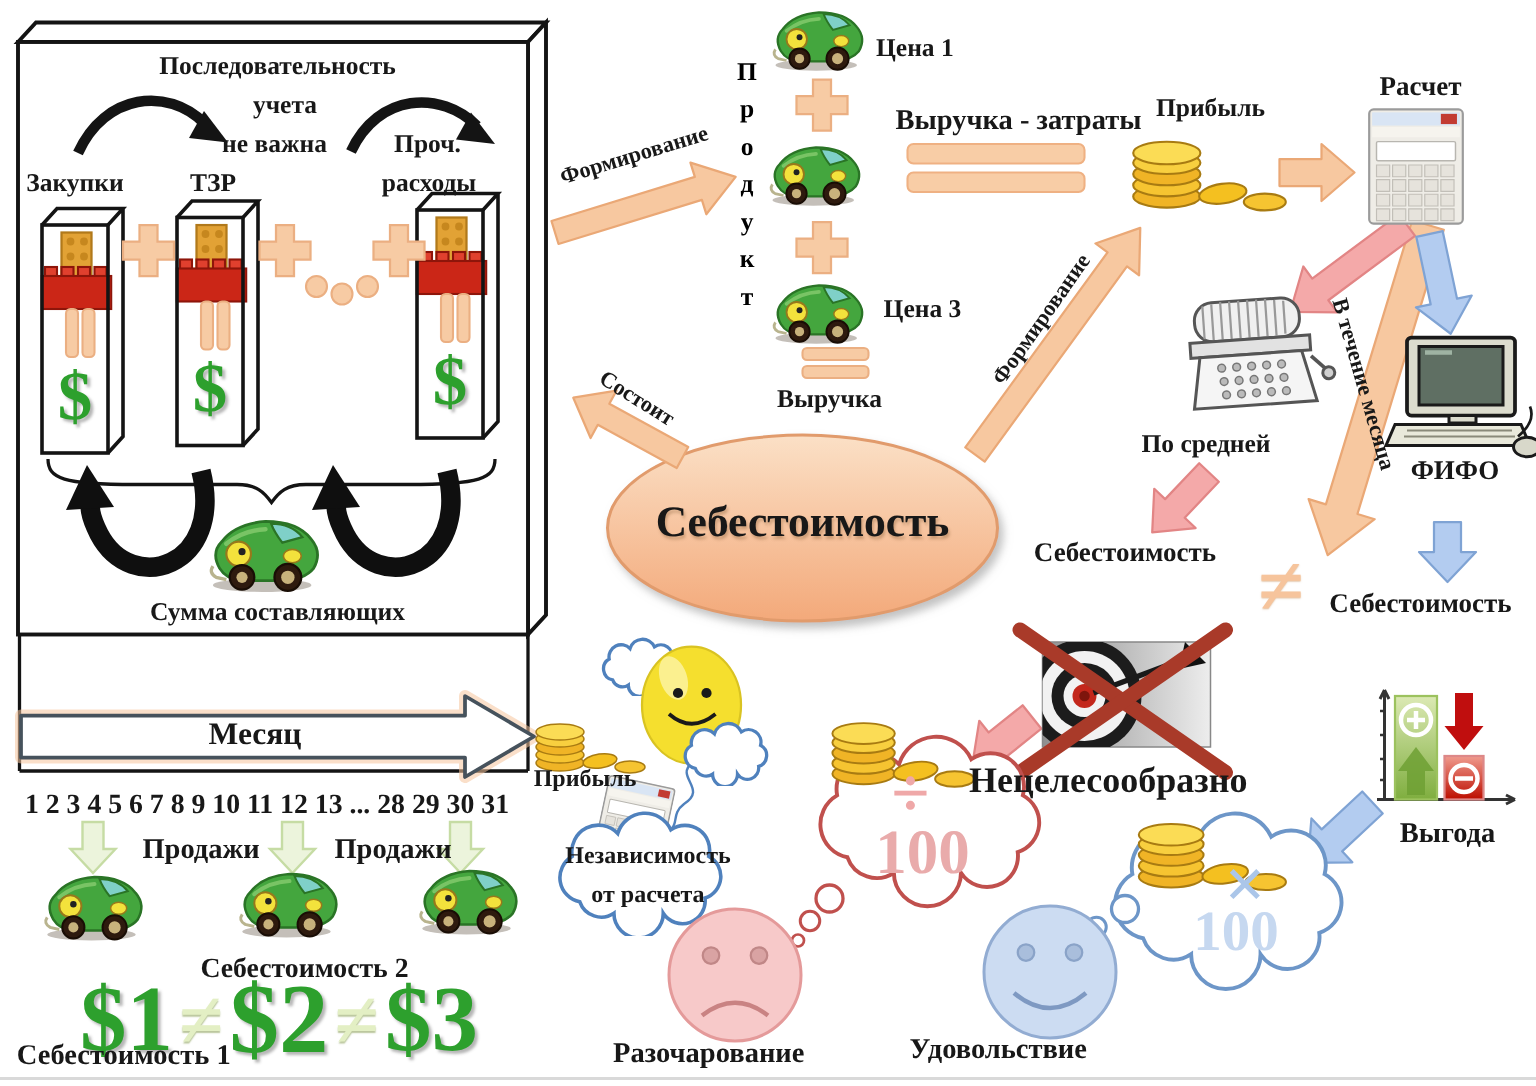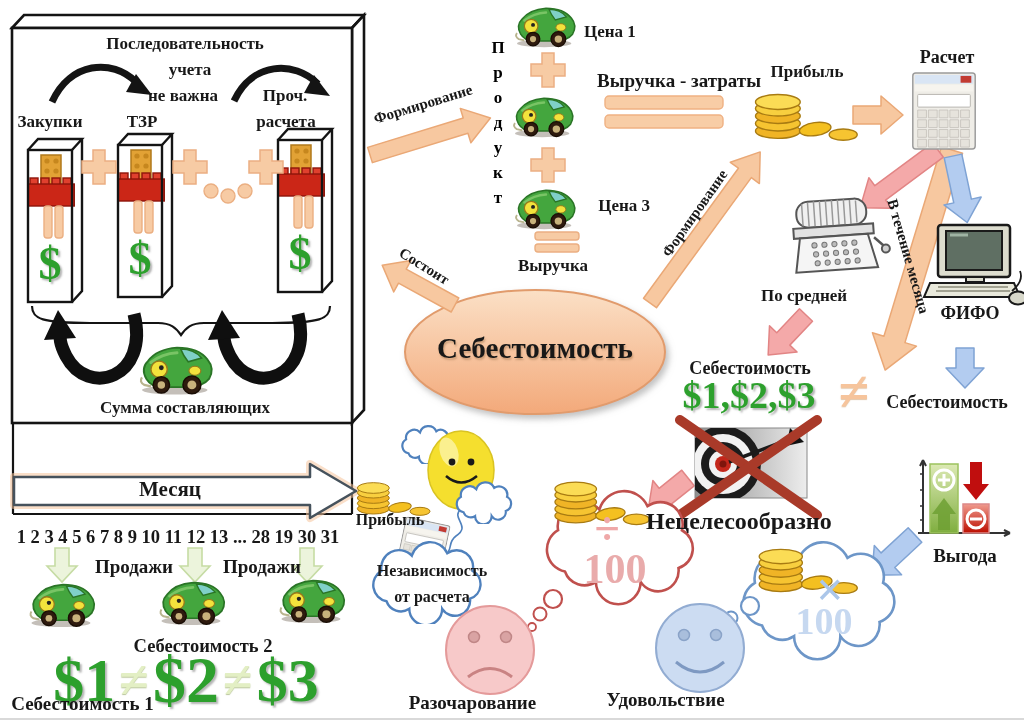--- a/index.html
+++ b/index.html
@@ -345,62 +345,61 @@
 
 <line x1="0" y1="719" x2="1024" y2="719" stroke="#D9D9D9" stroke-width="2"></line>
 </svg>
 
 <div class="lbl" style="left:80px;top:34px;width:210px;font-size:17px">Последовательность</div>
 <div class="lbl" style="left:130px;top:60px;width:120px;font-size:17px">учета</div>
 <div class="lbl" style="left:118px;top:86px;width:130px;font-size:17px">не важна</div>
 <div class="lbl" style="left:10px;top:112px;width:80px;font-size:17px">Закупки</div>
 <div class="lbl" style="left:112px;top:112px;width:60px;font-size:17px">ТЗР</div>
 <div class="lbl" style="left:252px;top:86px;width:66px;font-size:17px">Проч.</div>
-<div class="lbl" style="left:244px;top:112px;width:84px;font-size:17px">расчета</div>
+<div class="lbl" style="left:244px;top:112px;width:84px;font-size:17px">расходы</div>
 <div class="lbl money" style="left:30px;top:238px;width:40px;font-size:46px">$</div>
 <div class="lbl money" style="left:120px;top:233px;width:40px;font-size:46px">$</div>
 <div class="lbl money" style="left:280px;top:228px;width:40px;font-size:46px">$</div>
 <div class="lbl" style="left:75px;top:398px;width:220px;font-size:17px">Сумма составляющих</div>
 
 <div class="lbl rot" style="left:348px;top:96px;width:150px;font-size:15px;transform:rotate(-17deg)">Формирование</div>
 <div class="lbl rot" style="left:380px;top:258px;width:88px;font-size:15px;transform:rotate(32deg)">Состоит</div>
 <div class="lbl rot" style="left:620px;top:205px;width:150px;font-size:15px;transform:rotate(-55deg)">Формирование</div>
 <div class="lbl rot" style="left:833px;top:248px;width:150px;font-size:15px;transform:rotate(74deg)">В течение месяца</div>
 
 <div class="vletters" style="position:absolute;left:488px;top:38px;width:20px">
   <span>П</span>
   <span>р</span>
   <span>о</span>
   <span>д</span>
   <span>у</span>
   <span>к</span>
   <span>т</span>
 </div>
 <div class="lbl" style="left:584px;top:22px;width:70px;font-size:17px;text-align:left">Цена 1</div>
-<div class="lbl" style="left:580px;top:196px;width:70px;font-size:17px;text-align:right">Цена 3</div>
+<div class="lbl" style="left:580px;top:196px;width:70px;font-size:17px;text-align:center">Цена 3</div>
 <div class="lbl" style="left:498px;top:256px;width:110px;font-size:17px">Выручка</div>
 <div class="lbl" style="left:595px;top:70px;width:168px;font-size:19px">Выручка - затраты</div>
 <div class="lbl" style="left:762px;top:62px;width:90px;font-size:17px">Прибыль</div>
 
 <div class="lbl" style="left:905px;top:47px;width:84px;font-size:18px">Расчет</div>
 <div class="lbl" style="left:748px;top:286px;width:112px;font-size:17px">По средней</div>
 <div class="lbl" style="left:925px;top:303px;width:90px;font-size:18px">ФИФО</div>
 
 <div class="lbl" style="left:410px;top:332px;width:250px;font-size:29px;text-shadow:1px 2px 2px rgba(120,80,40,.35)">Себестоимость</div>
 
 <div class="lbl" style="left:672px;top:358px;width:156px;font-size:18px">Себестоимость</div>
-<div class="lbl money" style="left:660px;top:374px;width:178px;font-size:38px">$1,$2,$3</div>
 <div class="lbl oneq" style="left:830px;top:360px;width:48px;font-size:56px">≠</div>
 <div class="lbl" style="left:872px;top:392px;width:150px;font-size:18px">Себестоимость</div>
 
 <div class="lbl" style="left:646px;top:508px;width:182px;font-size:24px">Нецелесообразно</div>
 <div class="lbl" style="left:920px;top:545px;width:90px;font-size:19px">Выгода</div>
 
 <div class="lbl" style="left:70px;top:478px;width:200px;font-size:21px">Месяц</div>
-<div class="lbl" style="left:2px;top:527px;width:352px;font-size:18.5px">1 2 3 4 5 6 7 8 9 10 11 12 13 ... 28 19 30 31</div>
+<div class="lbl" style="left:2px;top:527px;width:352px;font-size:18.5px">1 2 3 4 5 6 7 8 9 10 11 12 13 ... 28 29 30 31</div>
 <div class="lbl" style="left:84px;top:556px;width:100px;font-size:19px">Продажи</div>
 <div class="lbl" style="left:212px;top:556px;width:100px;font-size:19px">Продажи</div>
 <div class="lbl" style="left:118px;top:636px;width:170px;font-size:18.5px">Себестоимость 2</div>
 
 <div class="mrow" style="left:12px;top:644px;width:348px;height:72px">
   <span class="money" style="font-size:62px">$1</span>
   <span class="paleneq" style="font-size:54px;font-weight:700">≠</span>
   <span class="money" style="font-size:66px">$2</span>
   <span class="paleneq" style="font-size:54px;font-weight:700">≠</span>
   <span class="money" style="font-size:62px">$3</span>

